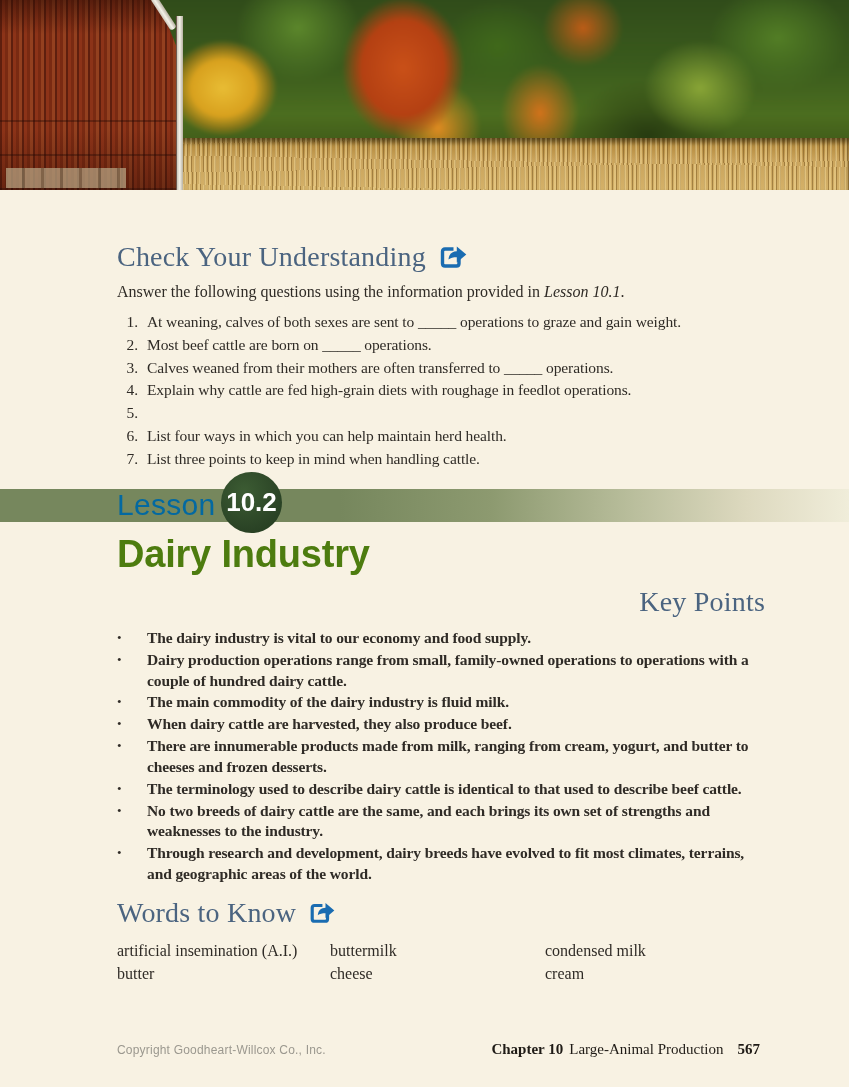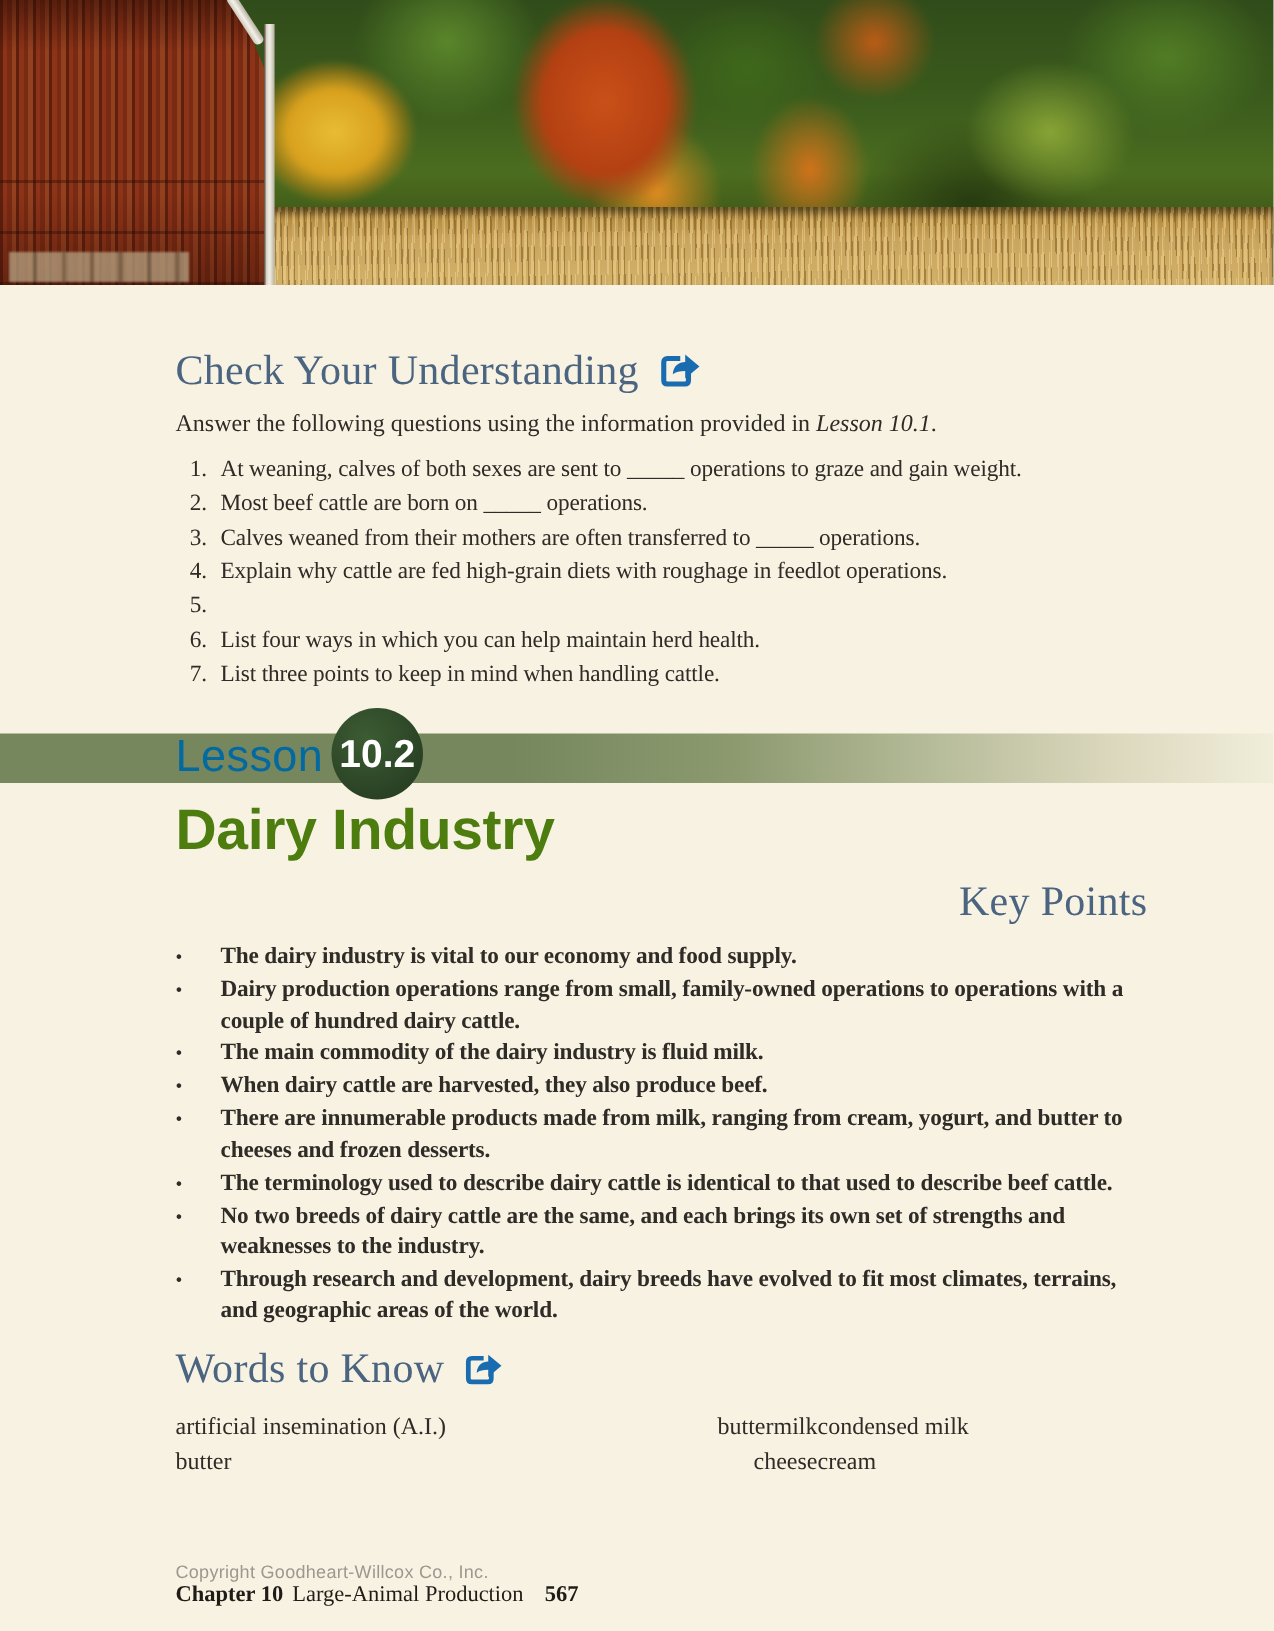--- a/index.html
+++ b/index.html
@@ -60,21 +60,21 @@
     border-left:1px solid rgba(40,10,5,.55);
   }
   .downspout-neck {
     position:absolute; left:160px; top:-6px; width:7px; height:38px;
     background: linear-gradient(90deg, #cdc8ba 0%, #f3f1e8 45%, #b7b1a2 100%);
     transform: rotate(-33deg); border-radius:3px;
   }
 
   
   .sect { position:absolute; left:117px; width:648px; }
-  #cyu { top:230px; }
+  #cyu { top:240px; }
   #lesson-sect { top:538px; }
 
   .h-row { display:flex; align-items:center; gap:11px; }
   h2.blue {
     font-family:"Liberation Serif", serif; font-weight:normal;
     font-size:28px; line-height:32px; color:#4b6480; letter-spacing:.2px;
   }
   .ext-icon { flex:0 0 auto; margin-top:2px; }
 
   .intro { margin-top:7px; font-size:16px; line-height:21px; }
@@ -111,25 +111,25 @@
   .blist { margin-top:10px; }
   .brow { display:flex; font-size:15.5px; line-height:20.7px; margin-bottom:1.2px; letter-spacing:-.12px; }
   .bdot { width:14px; flex:0 0 auto; font-size:13px; }
   .btext { margin-left:16px; width:618px;font-weight:bold; }
 
   .wtk-row { margin-top:12px; }
   .wtk-intro { margin-top:5px; font-size:16px; line-height:21px; width:645px; }
   .words-row { margin-top:10px; display:flex; }
   .words-col { font-size:16px; line-height:23.5px; }
   .words-col:nth-child(1){ width:213px; }
-  .words-col:nth-child(2){ width:215px;text-align:right; }
+  .words-col:nth-child(2){ width:215px; }
   .words-col:nth-child(3){ flex:1; }
 
   
-  .footer { position:absolute; left:117px; top:1041px; width:643px; display:flex; align-items:baseline; justify-content:space-between;flex-direction:column; }
+  .footer { position:absolute; left:117px; top:1041px; width:643px; display:flex; align-items:baseline; justify-content:space-between; }
   .copyright { font-family:"Liberation Sans", sans-serif; font-size:12px; color:#9b988f; letter-spacing:.2px; }
   .folio { font-size:15px; color:#1f1b16; }
   .folio .bold { font-weight:bold; }
   .folio .pgnum { font-weight:bold; margin-left:14px; }
   .folio .chtitle { margin-left:6px; }
 </style>
 </head>
 <body>
 
 <div class="photo">

